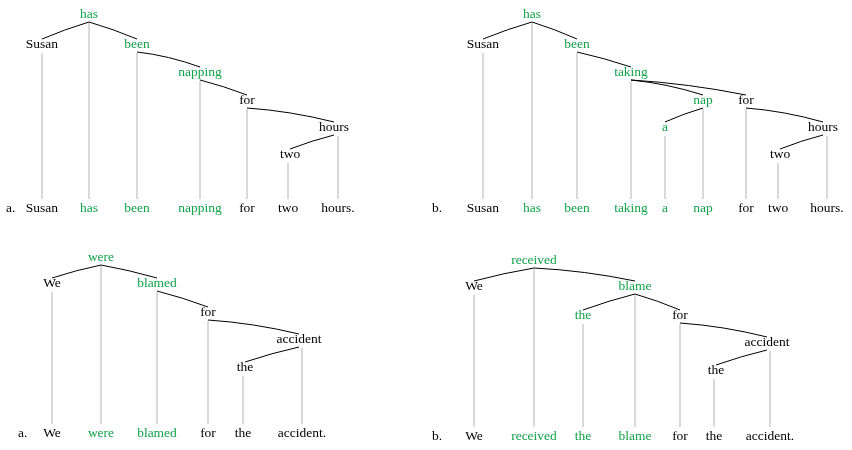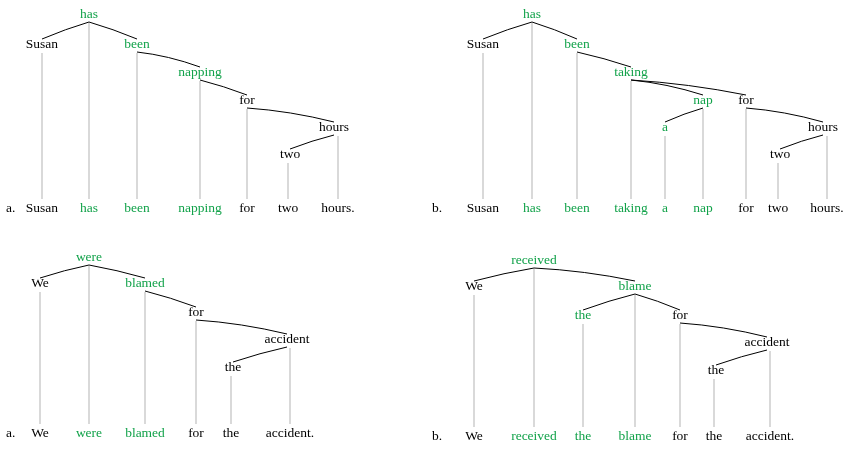--- a/index.html
+++ b/index.html
@@ -135,21 +135,21 @@
           <text x="205" y="212" class="node green">taking</text>
           <text x="239" y="212" class="node green">a</text>
           <text x="277" y="212" class="node green">nap</text>
           <text x="320" y="212" class="node black">for</text>
           <text x="352" y="212" class="node black">two</text>
           <text x="401" y="212" class="node black">hours.</text>
         </g>
         <text x="6" y="212" class="label">b.</text>
       </svg>
     </div>
-    <div class="tree" style="left: 0px; top: 225px; width: 426px; height: 225px;">
+    <div class="tree" style="left: 12px; top: 225px; width: 426px; height: 225px;">
       <svg width="426" height="225" viewBox="0 0 426 225">
         <g>
           <line x1="89" y1="41" x2="89" y2="199" class="stem"></line>
           <line x1="40" y1="67" x2="40" y2="199" class="stem"></line>
           <line x1="145" y1="67" x2="145" y2="199" class="stem"></line>
           <line x1="196" y1="96" x2="196" y2="199" class="stem"></line>
           <line x1="290" y1="123" x2="290" y2="199" class="stem"></line>
           <line x1="231" y1="151" x2="231" y2="199" class="stem"></line>
         </g>
         <g>

